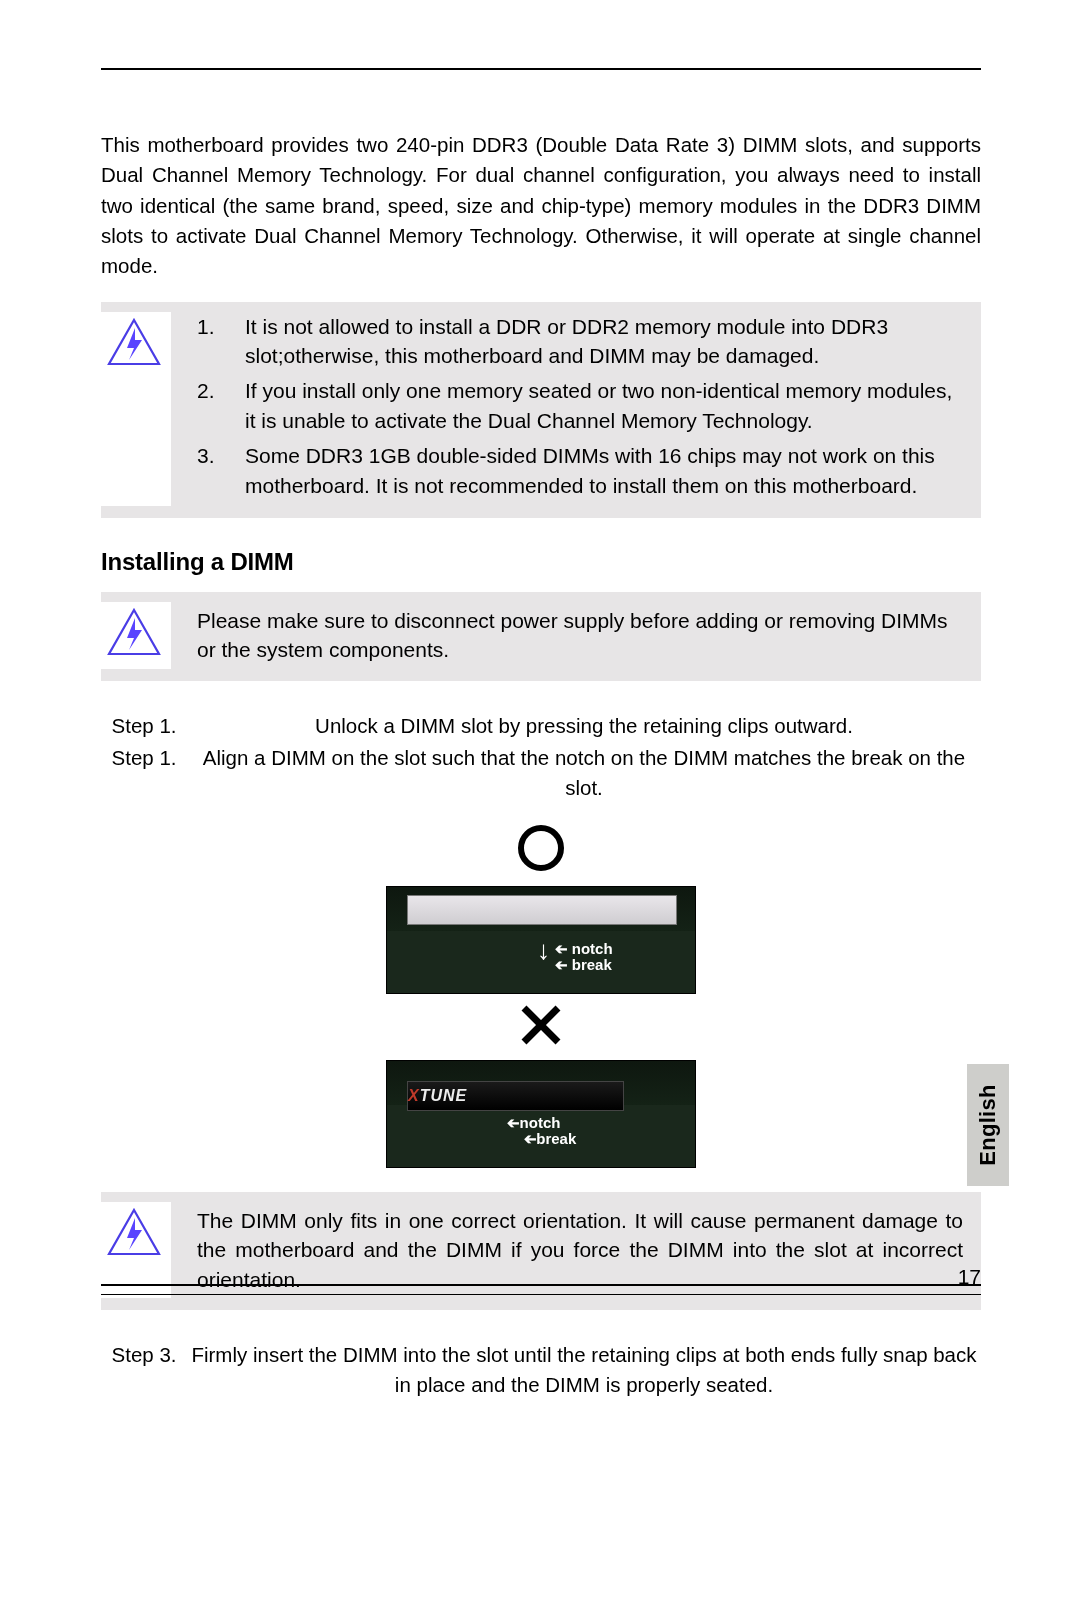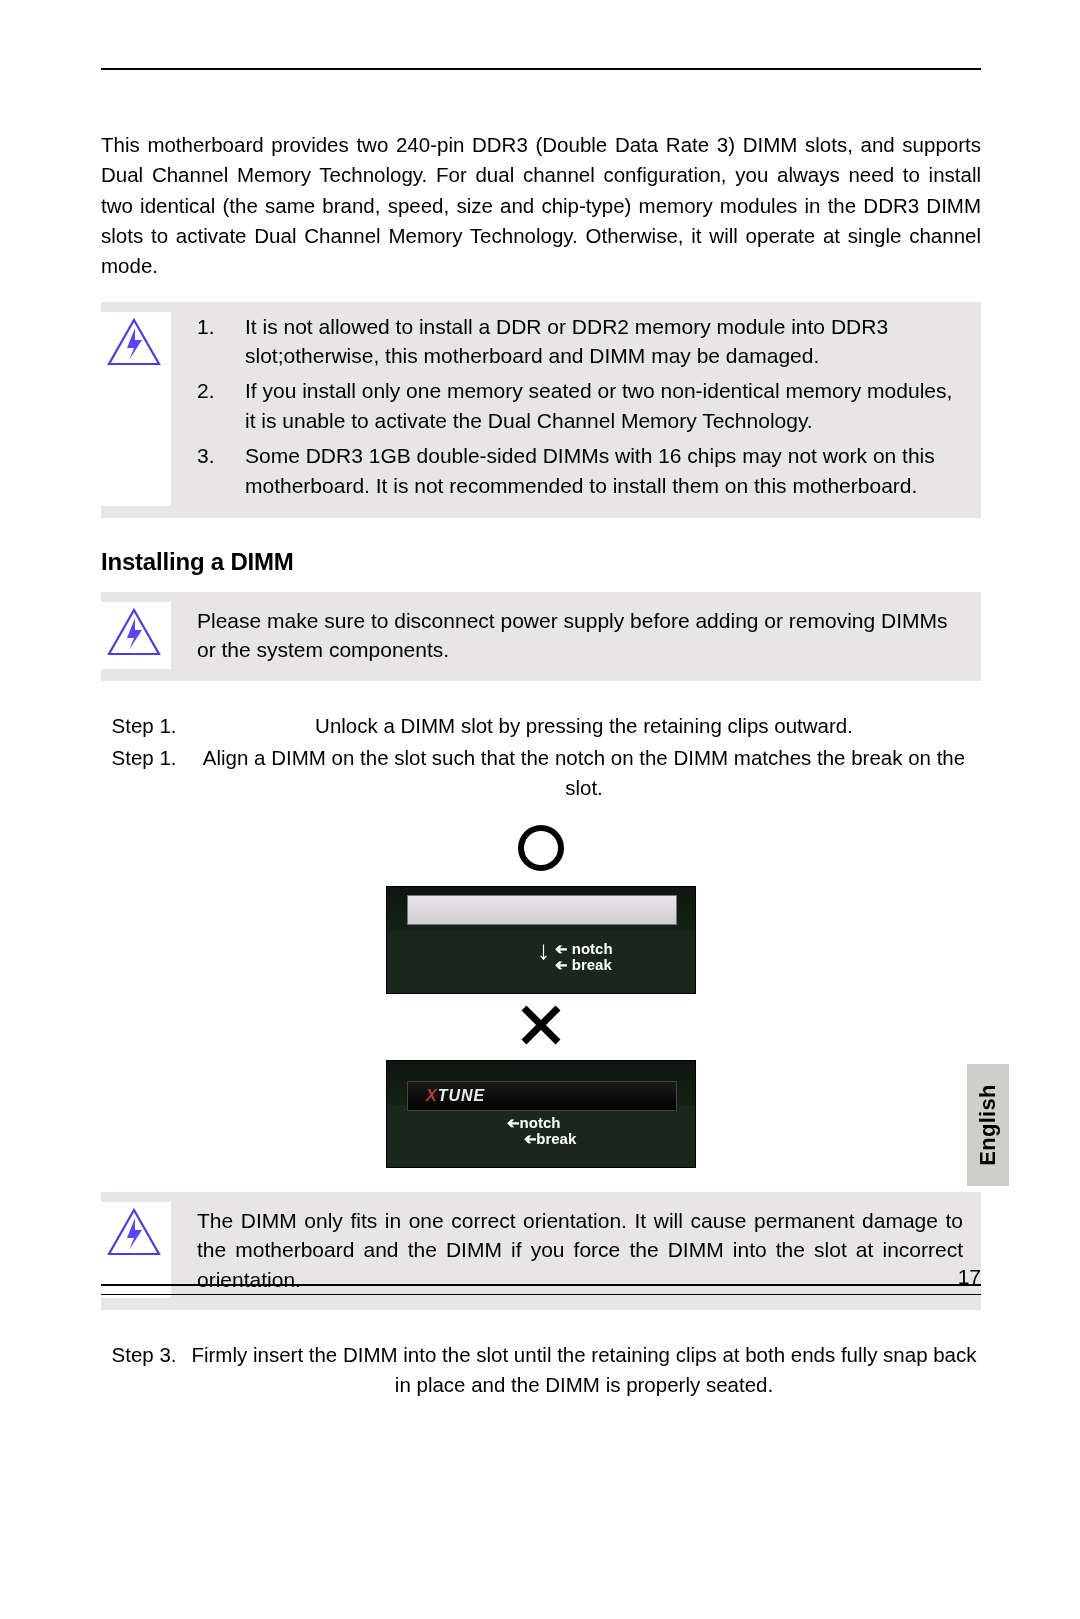--- a/index.html
+++ b/index.html
@@ -112,25 +112,25 @@
   .dimm-arrow-down {
     position: absolute; left: 150px; top: 48px;
     color: #fff; font-size: 26px; font-weight: bold;
   }
   .dimm-labels {
     position: absolute; left: 168px; top: 54px;
     color: #fff; font-size: 15px; line-height: 1.1; font-weight: bold;
   }
   .dimm-labels .arrow { display:inline-block; transform: scaleX(-1); }
   .dimm-xtune {
-    position: absolute; left: 20px; top: 20px; width: 270px; height: 30px;
+    position: absolute; left: 20px; top: 20px; width: 217px; height: 30px;
     background: linear-gradient(#1a1a1a,#000);
     border: 1px solid #444;
     color: #c03a2a; font-style: italic; font-weight: bold;
-    font-size: 16px; padding-left: 18px; line-height: 28px;
+    font-size: 16px; line-height: 28px;
     letter-spacing: 1px;
   }
   .dimm-xtune span.tune { color: #eee; font-style: italic; }
   .dimm-labels2 {
     position: absolute; left: 120px; top: 54px;
     color: #fff; font-size: 15px; line-height: 1.05; font-weight: bold;
   }
   .bottom-rule {
     position: absolute;
     left: 101px;

